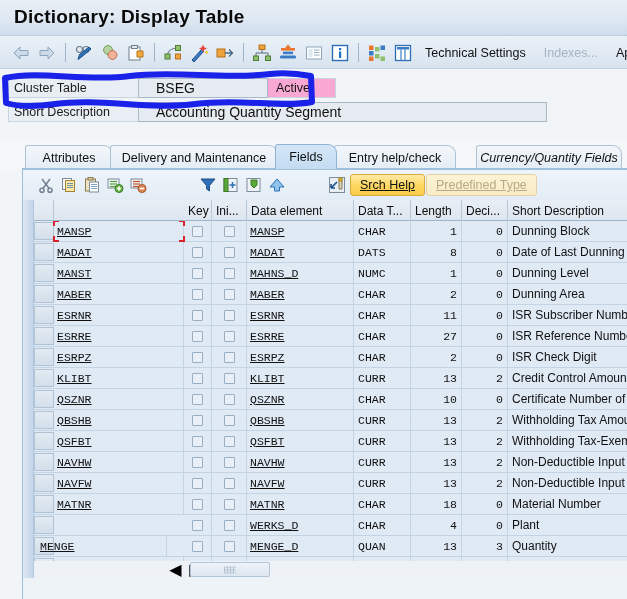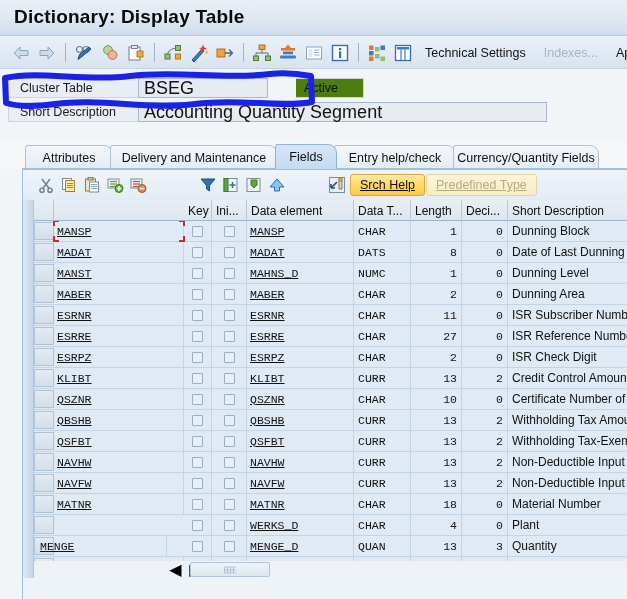--- a/index.html
+++ b/index.html
@@ -56,33 +56,33 @@
   .formzone {
     position: absolute; left: 0; top: 69px; width: 627px; height: 70px;
     background: #f2f5f8;
   }
   .frow { position: absolute; left: 8px; height: 20px; display: flex; align-items: stretch; }
   .frow.r1 { top: 9px; }
   .frow.r2 { top: 33px; }
   .flabel {
     width: 130px; font-size: 12.5px; color: #1a1a1a;
     background: #e9eef4; border: 1px solid #c9d6e2; border-right: none;
-    display: flex; align-items: center; padding-left: 11px;
+    display: flex; align-items: center; padding-left: 5px;
   }
   .finput {
-    font-size: 18px; color: #111;
+    font-size: 14px; color: #111;
     background: #e6ebf1; border: 1px solid #a9b9c9;
-    display: flex; align-items: center; padding-left: 5px;
+    display: flex; align-items: center; padding-left: 17px;
   }
   .finput.w1 { width: 130px; }
   .finput.w2 { width: 409px; }
   .fstatus {
     width: 68px; font-size: 12.5px; color: #111;
-    background: #4d7c0f; border: 1px solid #c9d6e2; border-left: none;
-    display: flex; align-items: center; padding-left: 8px; margin-left: 28px;
+    background: #f9a8d4; border: 1px solid #c9d6e2; border-left: none;
+    display: flex; align-items: center; padding-left: 8px;
   }
 
   
   .annot { position: absolute; left: 0px; top: 68px; pointer-events: none; }
 
   
   .tabstrip {
     position: absolute; left: 0; top: 143px; width: 627px; height: 26px;
   }
   .tab {
@@ -384,21 +384,21 @@
   <svg class="annot" width="320" height="42" viewBox="0 0 320 42">
     <path d="M5 10 C 40 2, 85 14, 130 8 C 175 2, 225 12, 270 6 C 288 4, 300 6, 311 8
              L 312 34 C 280 40, 240 30, 195 36 C 150 42, 100 30, 55 36 C 34 39, 16 38, 6 35 Z" fill="none" stroke="#1A21E8" stroke-width="6" stroke-linejoin="round" stroke-linecap="round"></path>
   </svg>
 
   <div class="tabstrip">
       <div class="tab" style="left: 25px; width: 88px;">Attributes</div>
       <div class="tab" style="left: 110px; width: 168px;">Delivery and Maintenance</div>
       <div class="tab active" style="left: 275px; width: 62px;">Fields</div>
       <div class="tab" style="left: 334px; width: 122px;">Entry help/check</div>
-      <div class="tab" style="left: 453px; width: 146px;">Currency/Quantity Fields</div>
+      <div class="tab" style="left: 476px; width: 146px; font-style: italic;">Currency/Quantity Fields</div>
     </div>
   <div class="tabline"></div>
 
   <div class="leftedge"></div>
 
   <div class="panel">
 
     <div class="subtoolbar">
       <div class="sbtn" style="left:12px">
         <svg width="18" height="18" viewBox="0 0 18 18">

